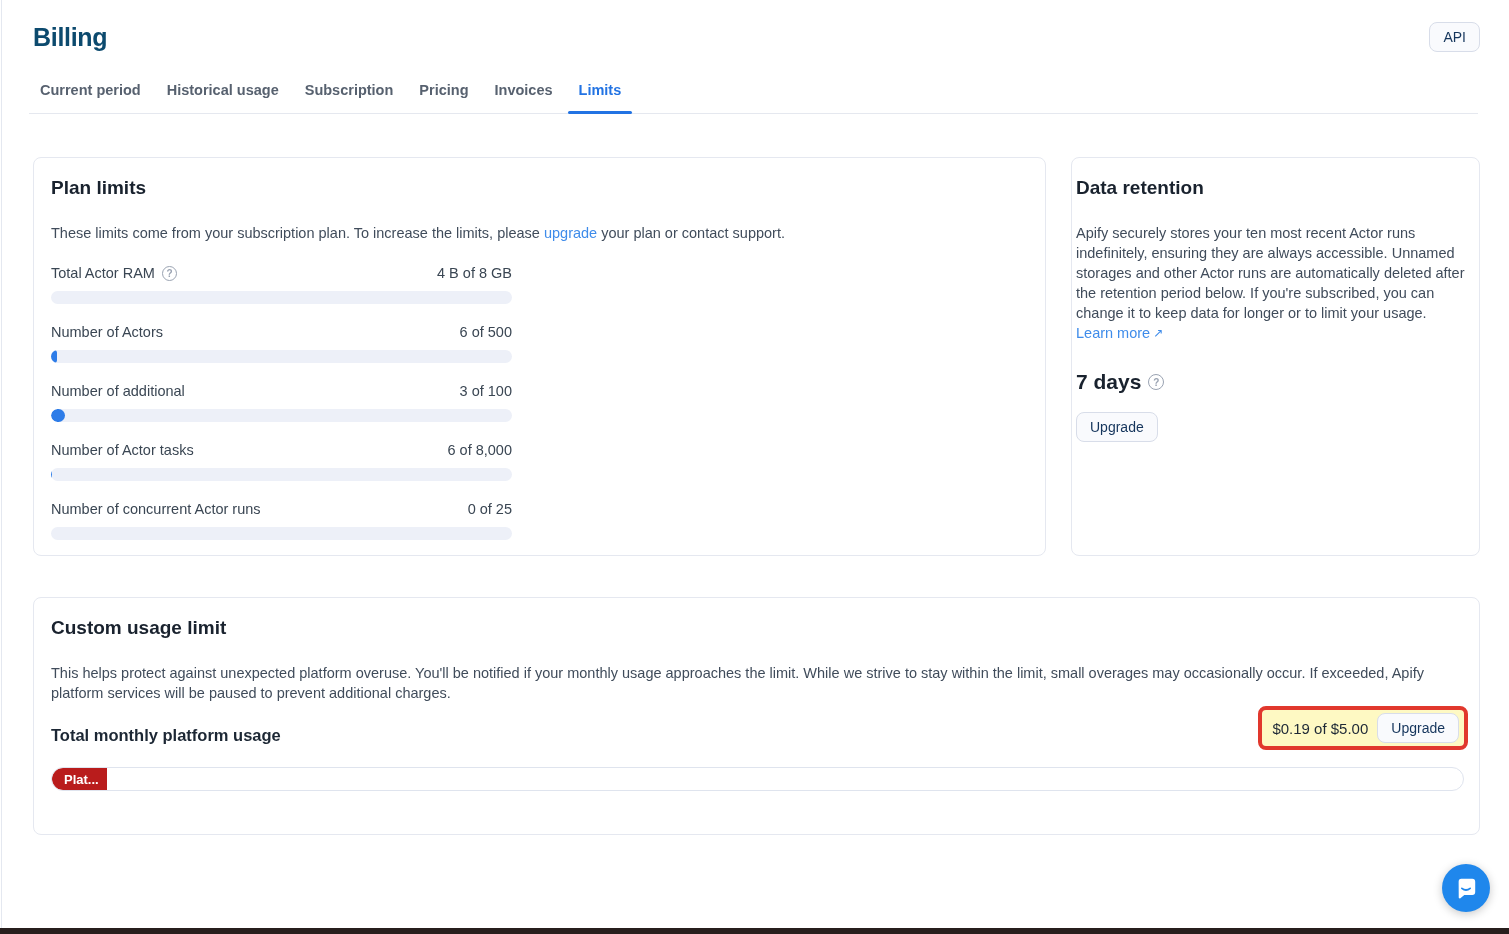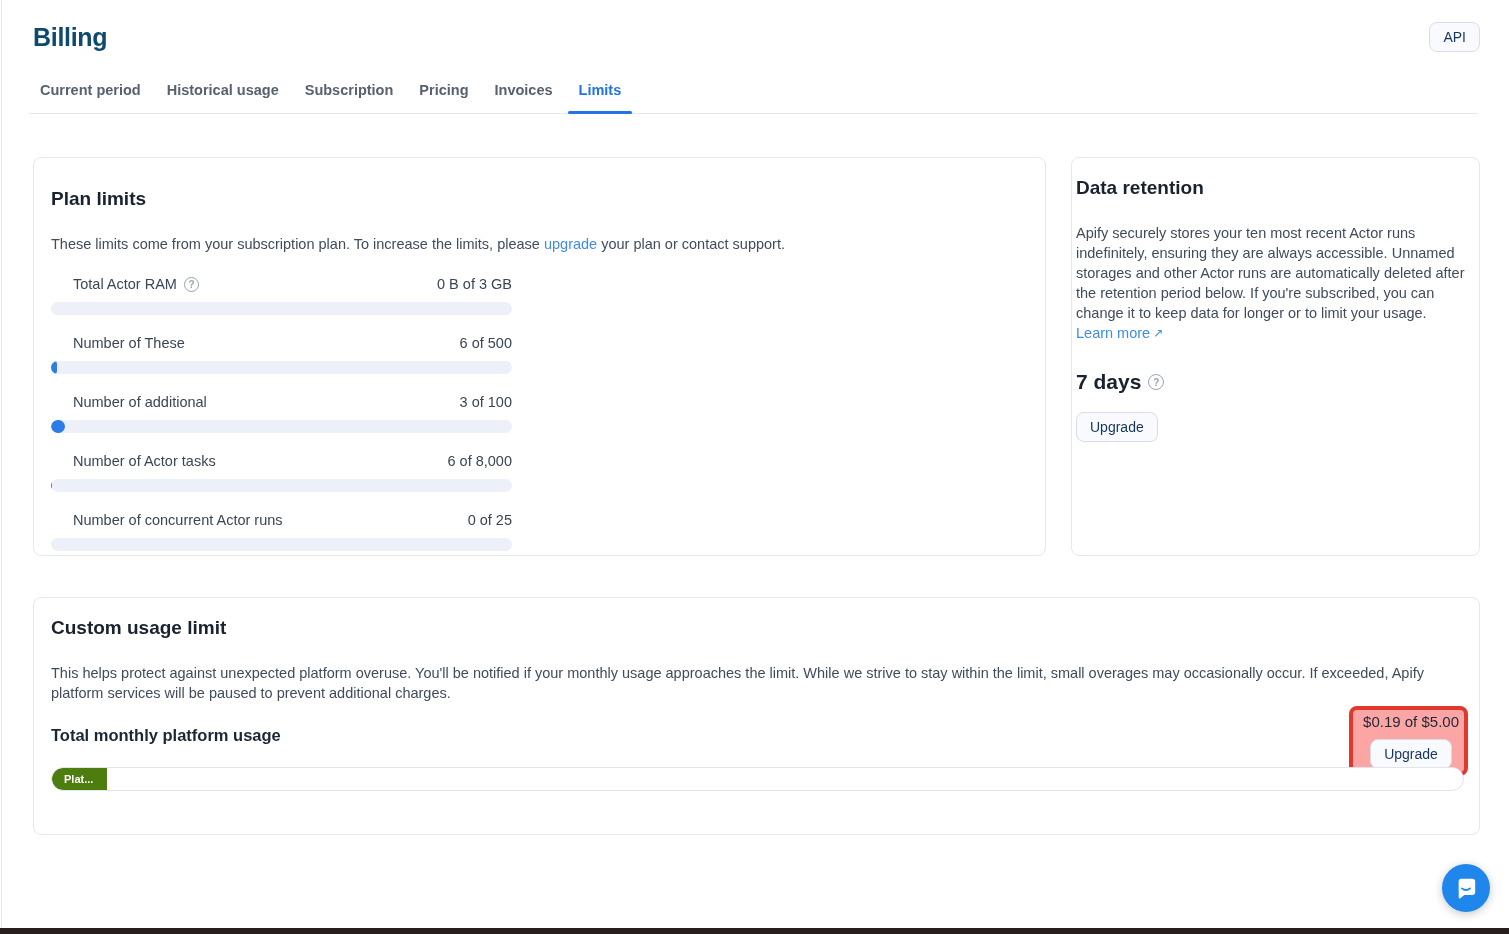--- a/index.html
+++ b/index.html
@@ -22,48 +22,48 @@
   .tab { padding: 0 11px; font-size: 14.5px; font-weight: 600; color: #57616f; position: relative; cursor: pointer; line-height: 19px; }
   .tab.active { color: #2273e3; }
   .tab.active::after { content: ""; position: absolute; left: 0; right: 0; bottom: -14px; height: 3px; background: #2273e3; border-radius: 3px; }
 
   
   .card { position: absolute; background: #fff; border: 1px solid #e5e8f0; border-radius: 8px; }
   .card h2 { font-size: 19px; font-weight: 700; color: #19222e; }
   .desc { font-size: 14.5px; color: #404c5b; line-height: 20px; margin-top: 24px; }
   a.link { color: #3f8cea; text-decoration: none; cursor: pointer; }
 
-  .plan-limits { left: 33px; top: 157px; width: 1013px; height: 399px; padding: 30px 17px; }
+  .plan-limits { left: 33px; top: 157px; width: 1013px; height: 399px; padding: 19px 17px; }
   .rows { width: 461px; margin-top: 22px; }
   .row + .row { margin-top: 20px; }
   .row-head { display: flex; justify-content: space-between; align-items: center; font-size: 14.5px; color: #3a4653; }
-  .row-label { display: inline-flex; align-items: center; gap: 7px; margin-left: 22px; }
+  .row-label { display: inline-flex; align-items: center; gap: 7px; }
   .help-icon { display: inline-flex; align-items: center; justify-content: center; width: 15px; height: 15px;
                border: 1px solid #9aa3b2; border-radius: 50%; color: #9aa3b2; font-size: 10px; font-weight: 700; }
   .help-icon::before { content: "?"; }
   .bar { height: 13px; background: #edf0f8; border-radius: 7px; margin-top: 10px; overflow: hidden; }
   .fill { height: 100%; background: #2d7ce8; border-radius: 7px; }
 
   .data-retention { left: 1071px; top: 157px; width: 409px; height: 399px; padding: 19px 4px; }
   .ext-arrow { font-size: 12px; margin-left: 3px; position: relative; top: -1px; }
   .retention-row { margin-top: 26px; display: flex; align-items: center; gap: 7px; }
   .retention-value { font-size: 21px; font-weight: 700; color: #19222e; }
   .retention-row .help-icon { width: 16px; height: 16px; }
   .dr-upgrade { margin-top: 18px; }
 
   .custom-limit { left: 33px; top: 597px; width: 1447px; height: 238px; padding: 19px 17px; }
   .desc.wide { max-width: 1402px; }
   .usage-head { margin-top: 23px; }
   .usage-head h3 { font-size: 16.5px; font-weight: 700; color: #1c2734; }
   .red-box { position: absolute; right: 11px; top: 108px; display: flex; align-items: center; gap: 9px;
-             border: 4px solid #e1382d; border-radius: 8px; padding: 3px 5px 3px 10px; background: #fca5a5; flex-direction: column; }
+             border: 4px solid #e1382d; border-radius: 8px; padding: 3px 5px 3px 10px; background: #fef9c3; }
   .usage-value { font-size: 15px; color: #1e2936; white-space: nowrap; }
   .usage-bar { margin-top: 22px; width: 1413px; height: 24px; border: 1px solid #dfe4ee; border-radius: 12px; position: relative; overflow: hidden; background: #fff; }
-  .usage-chip { position: absolute; left: 0; top: 0; bottom: 0; min-width: 30px; background: #4d7c0f;
-                border-radius: 12px 0 0 12px; color: #fff; font-size: 11px; font-weight: 600;
+  .usage-chip { position: absolute; left: 0; top: 0; bottom: 0; min-width: 30px; background: #b91c1c;
+                border-radius: 12px 0 0 12px; color: #fff; font-size: 13px; font-weight: 600;
                 display: flex; align-items: center; padding-left: 12px; white-space: nowrap; }
 
   .intercom { position: absolute; left: 1442px; top: 864px; width: 48px; height: 48px; border-radius: 50%;
               background: #1f87ec; border: none; display: flex; align-items: center; justify-content: center;
               box-shadow: 0 2px 10px rgba(0,0,0,.22); cursor: pointer; }
 
   .bottom-strip { position: absolute; left: 0; right: 0; bottom: 0; height: 6px; background: #271e1d; }
 </style>
 </head>
 <body>
@@ -85,29 +85,29 @@
       <div class="tab active">Limits</div>
     </nav>
 
   <section class="card plan-limits">
     <h2>Plan limits</h2>
     <p class="desc"><span>These limits come from your subscription plan. To increase the limits, please </span><a class="link">upgrade</a><span> your plan or contact support.</span></p>
     <div class="rows" id="plan-rows">
         <div class="row">
           <div class="row-head">
             <span class="row-label">Total Actor RAM<span class="help-icon"></span></span>
-            <span>0 B of 3 GB</span>
+            <span>4 B of 8 GB</span>
           </div>
           <div class="bar">
             <div class="fill" style="width: 0%;"></div>
           </div>
         </div>
         <div class="row">
           <div class="row-head">
-            <span class="row-label">Number of These</span>
+            <span class="row-label">Number of Actors</span>
             <span>6 of 500</span>
           </div>
           <div class="bar">
             <div class="fill" style="width: 1.2%;"></div>
           </div>
         </div>
         <div class="row">
           <div class="row-head">
             <span class="row-label">Number of additional</span>
             <span>3 of 100</span>

